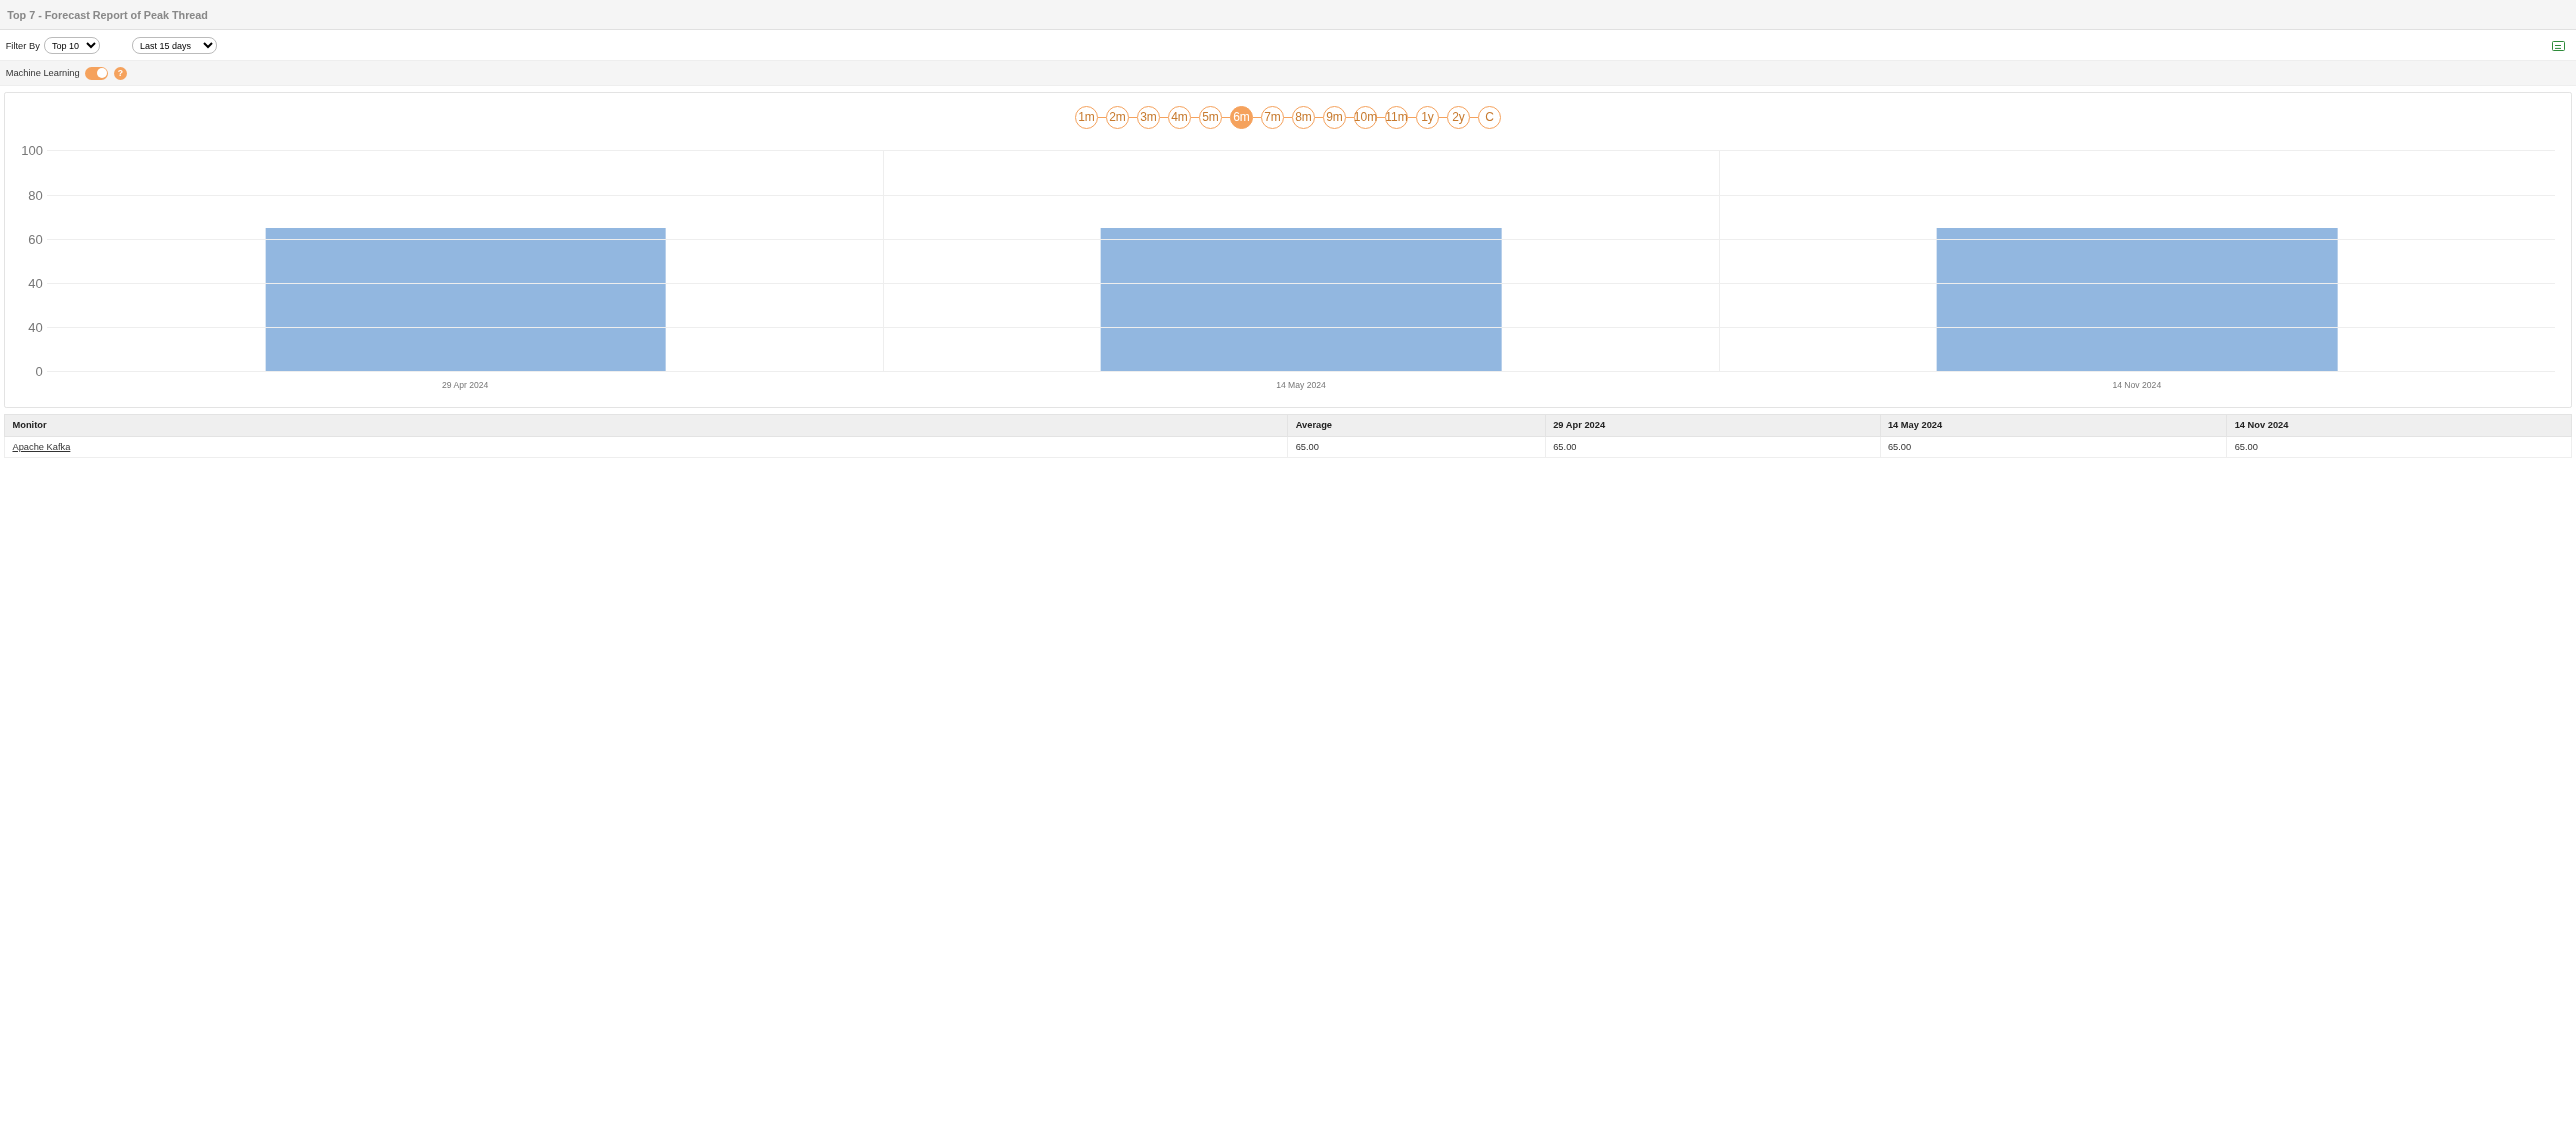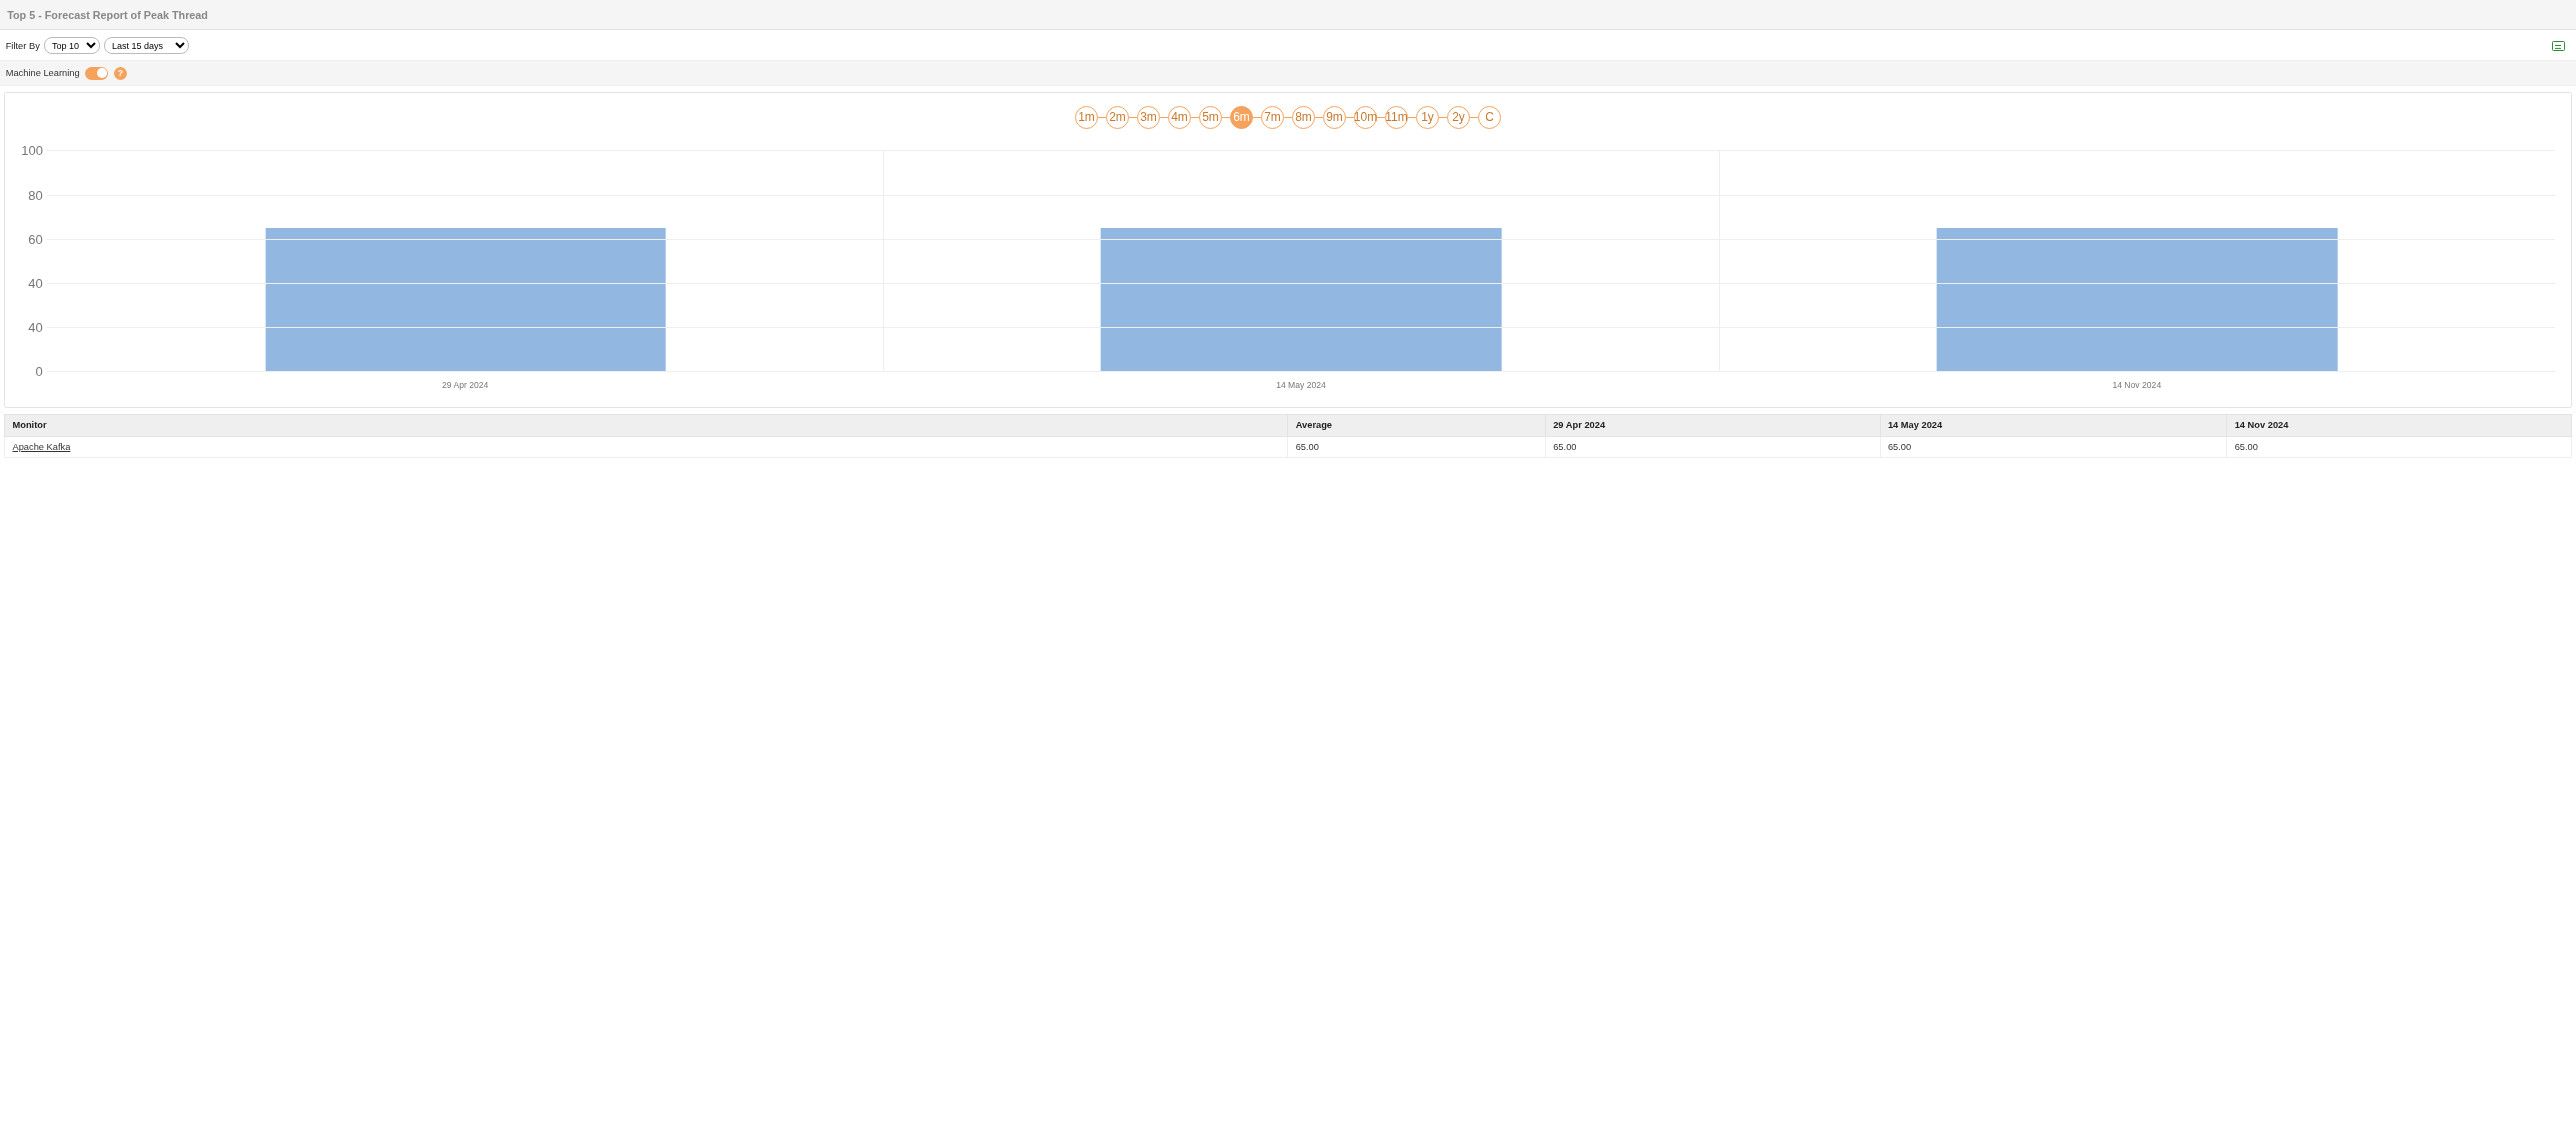--- a/index.html
+++ b/index.html
@@ -221,30 +221,30 @@
   }
   .data-table td.monitor a {
     color: #333;
     text-decoration: underline;
   }
 </style>
 </head>
 <body>
 
 <div class="header-bar">
-  <span class="header-title">Top 5 - Forecast Report of Peak Thread</span>
+  <span class="header-title">Top 7 - Forecast Report of Peak Thread</span>
 </div>
 
 <div class="filter-row">
   <div class="filter-left">
     <span class="filter-label">Filter By</span>
     <select>
       <option>Top 10</option>
     </select>
-    <select style="min-width:85px;">
+    <select style="min-width:85px;margin-left:28px;">
       <option>Last 15 days</option>
     </select>
   </div>
   <span class="export-icon"></span>
 </div>
 
 <div class="ml-row">
   <span>Machine Learning</span>
   <span class="toggle"></span>
   <span class="help-badge">?</span>

